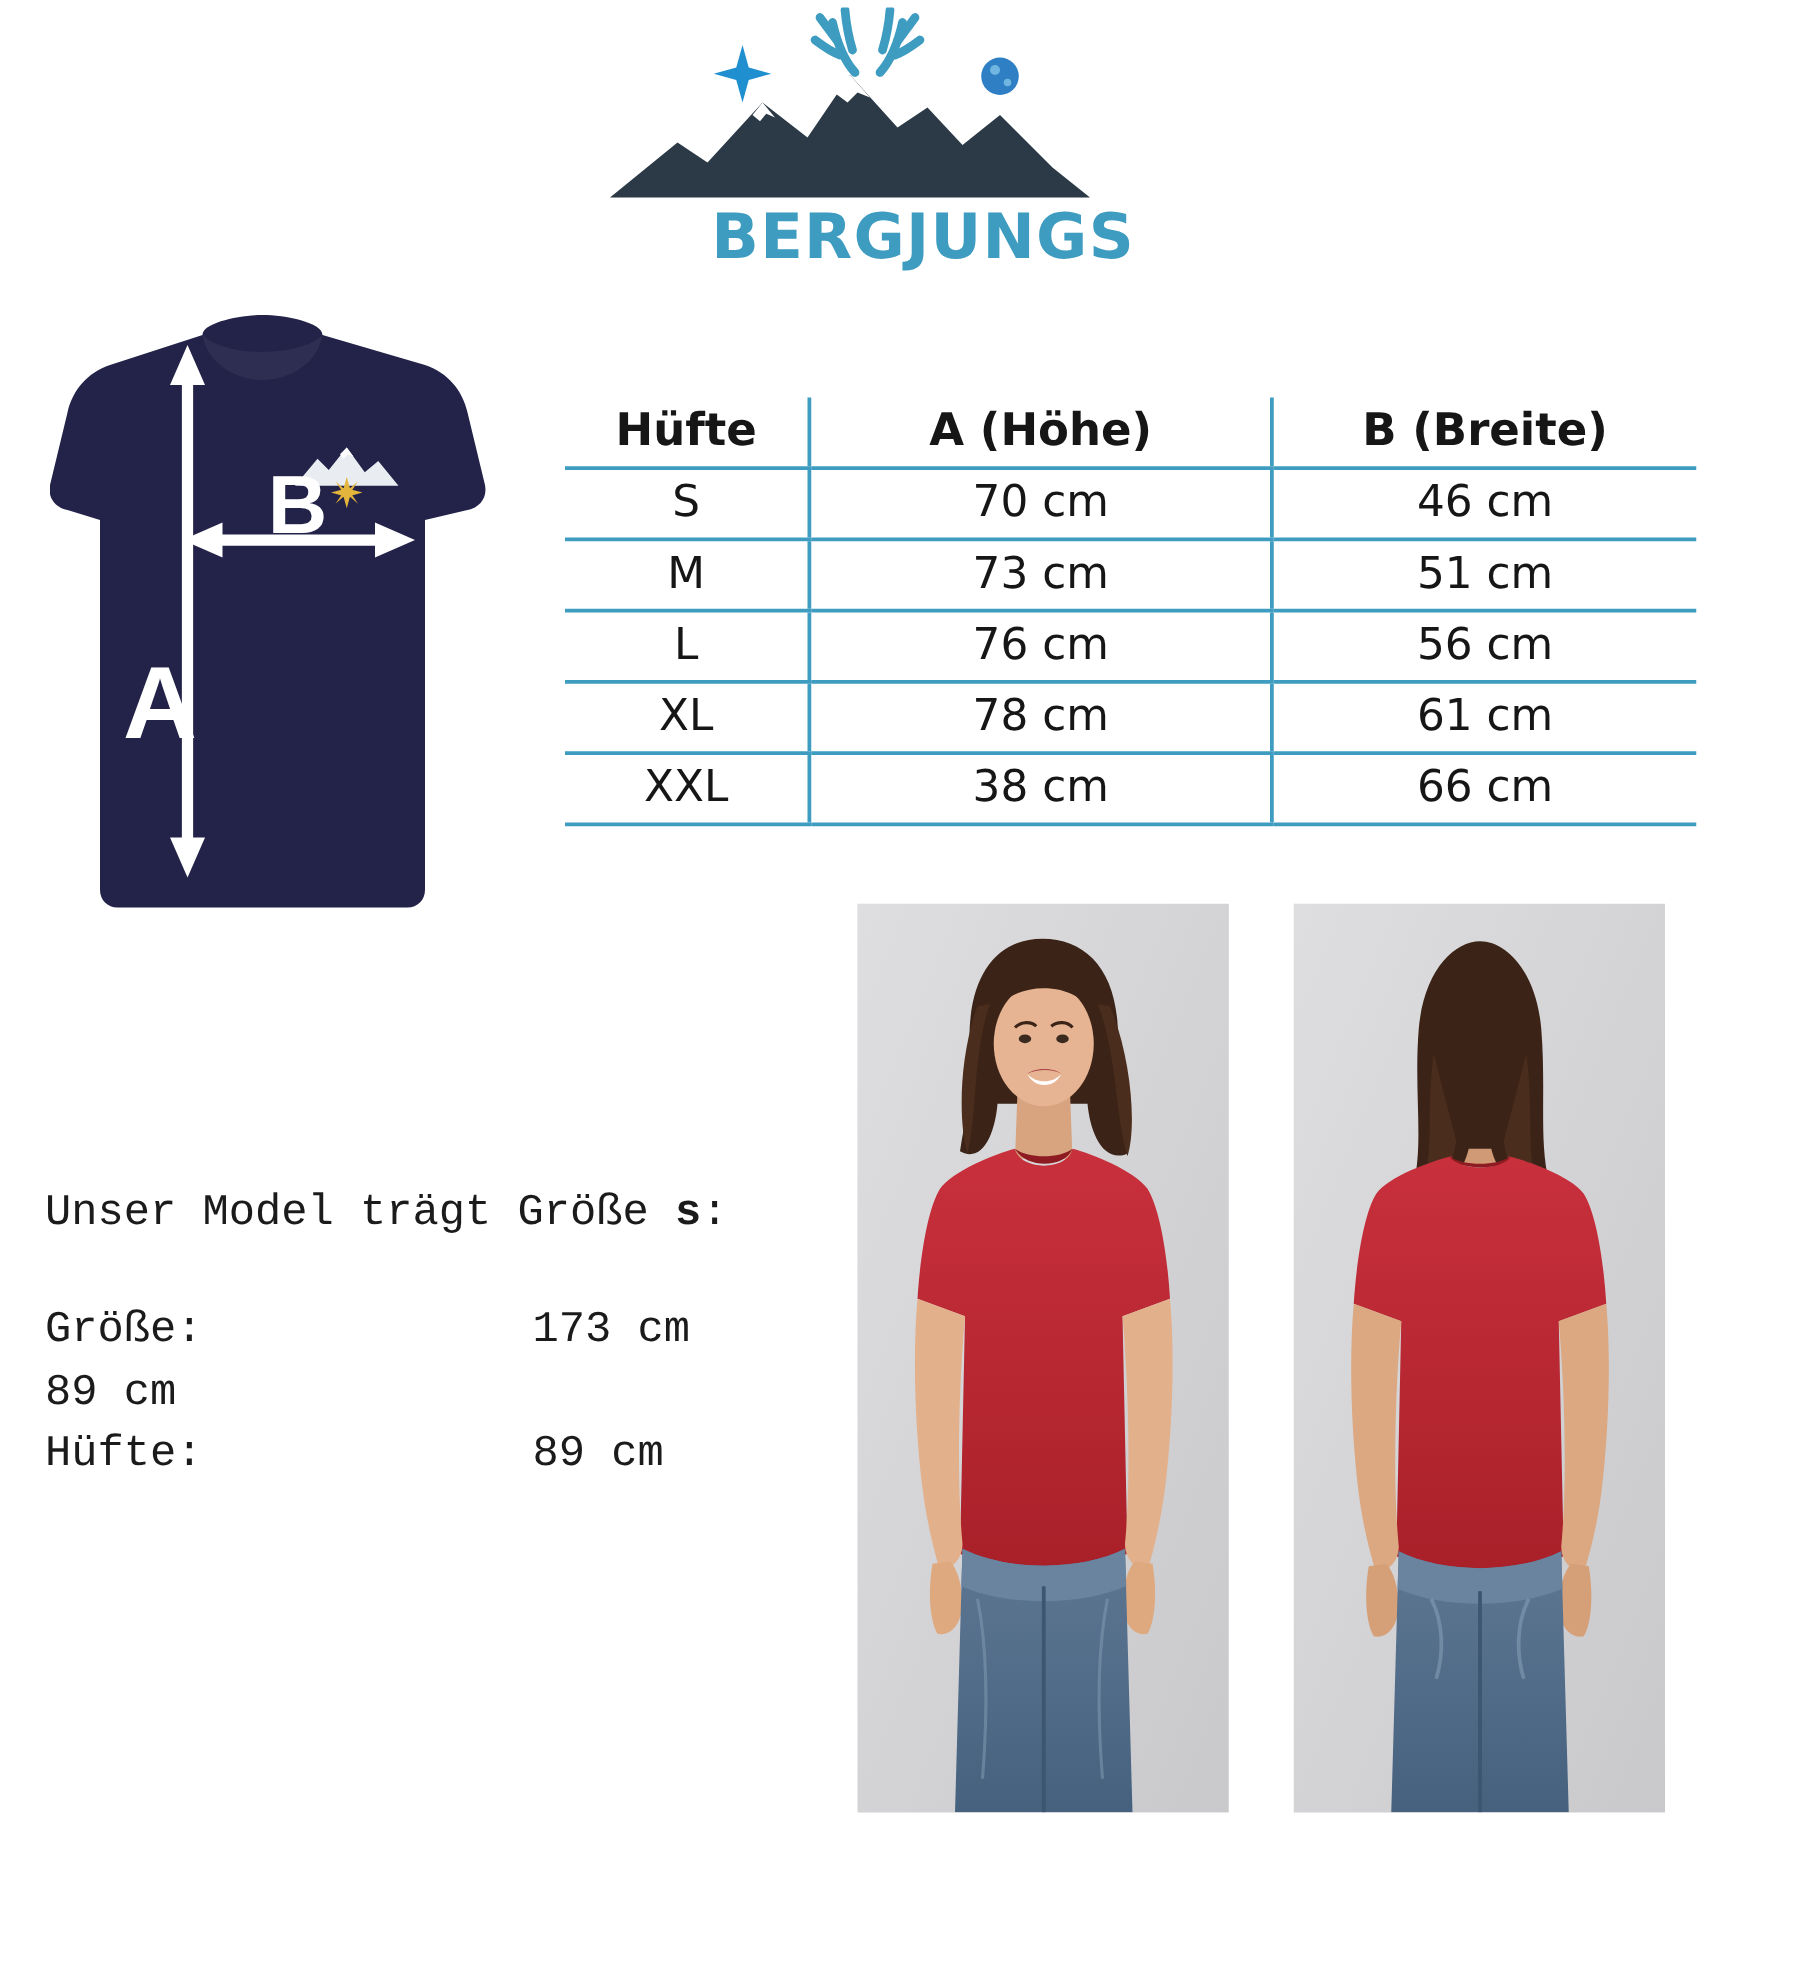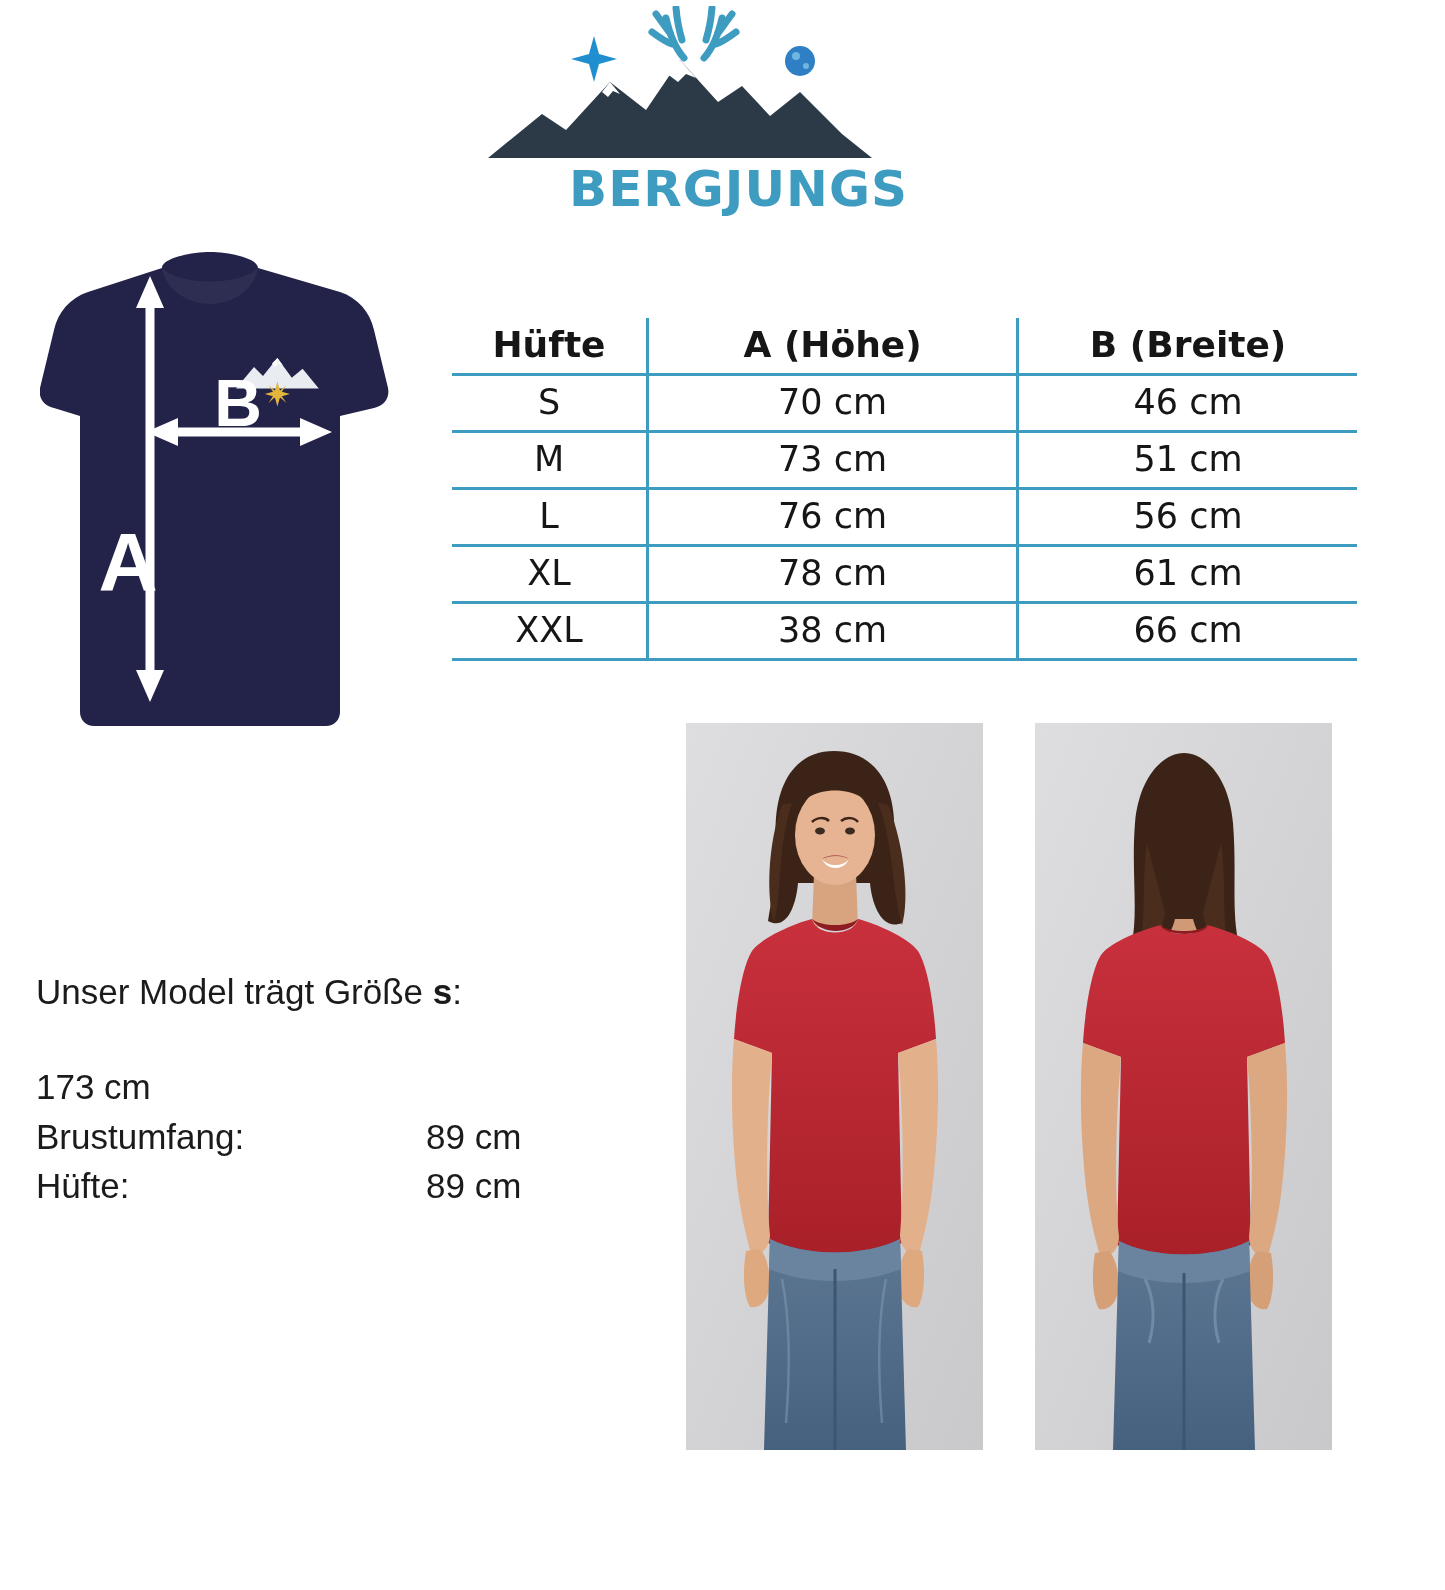--- a/index.html
+++ b/index.html
@@ -74,23 +74,23 @@
   }
   #size-table td.col-size, #size-table th.col-size { width: 195px; }
   #size-table td.col-a, #size-table th.col-a { width: 370px; border-left: 3px solid #3d9cc0; }
   #size-table td.col-b, #size-table th.col-b { width: 340px; border-left: 3px solid #3d9cc0; }
   #size-table tr.header-row th { border-bottom: 3px solid #3d9cc0; }
 
   
   #model-info {
     position: absolute;
     left: 36px;
-    top: 972px;
+    top: 950px;
     width: 600px;
-    font-family: Liberation Sans, sans-serif;
+    font-family: Liberation Mono, monospace;
   }
   #model-intro {
     font-size: 35px;
     color: #1b1b1b;
     margin-bottom: 50px;
   }
   #model-intro b { font-weight: bold; }
   .measure-row {
     display: flex;
     font-size: 35px;
@@ -218,24 +218,24 @@
       <td class="col-b">66 cm</td>
     </tr>
   </tbody>
 </table>
 
 <div id="model-info">
   <div id="model-intro">
     <span>Unser Model trägt Größe </span><b>s</b><span>:</span>
   </div>
   <div class="measure-row">
+    <span class="measure-label">Größe:</span>
     <span class="measure-value">173 cm</span>
   </div>
   <div class="measure-row">
-    <span class="measure-label">Brustumfang:</span>
     <span class="measure-value">89 cm</span>
   </div>
   <div class="measure-row">
     <span class="measure-label">Hüfte:</span>
     <span class="measure-value">89 cm</span>
   </div>
 </div>
 
 <div class="photo" id="photo-front">
   <svg width="297" height="727" viewBox="0 0 297 727">

